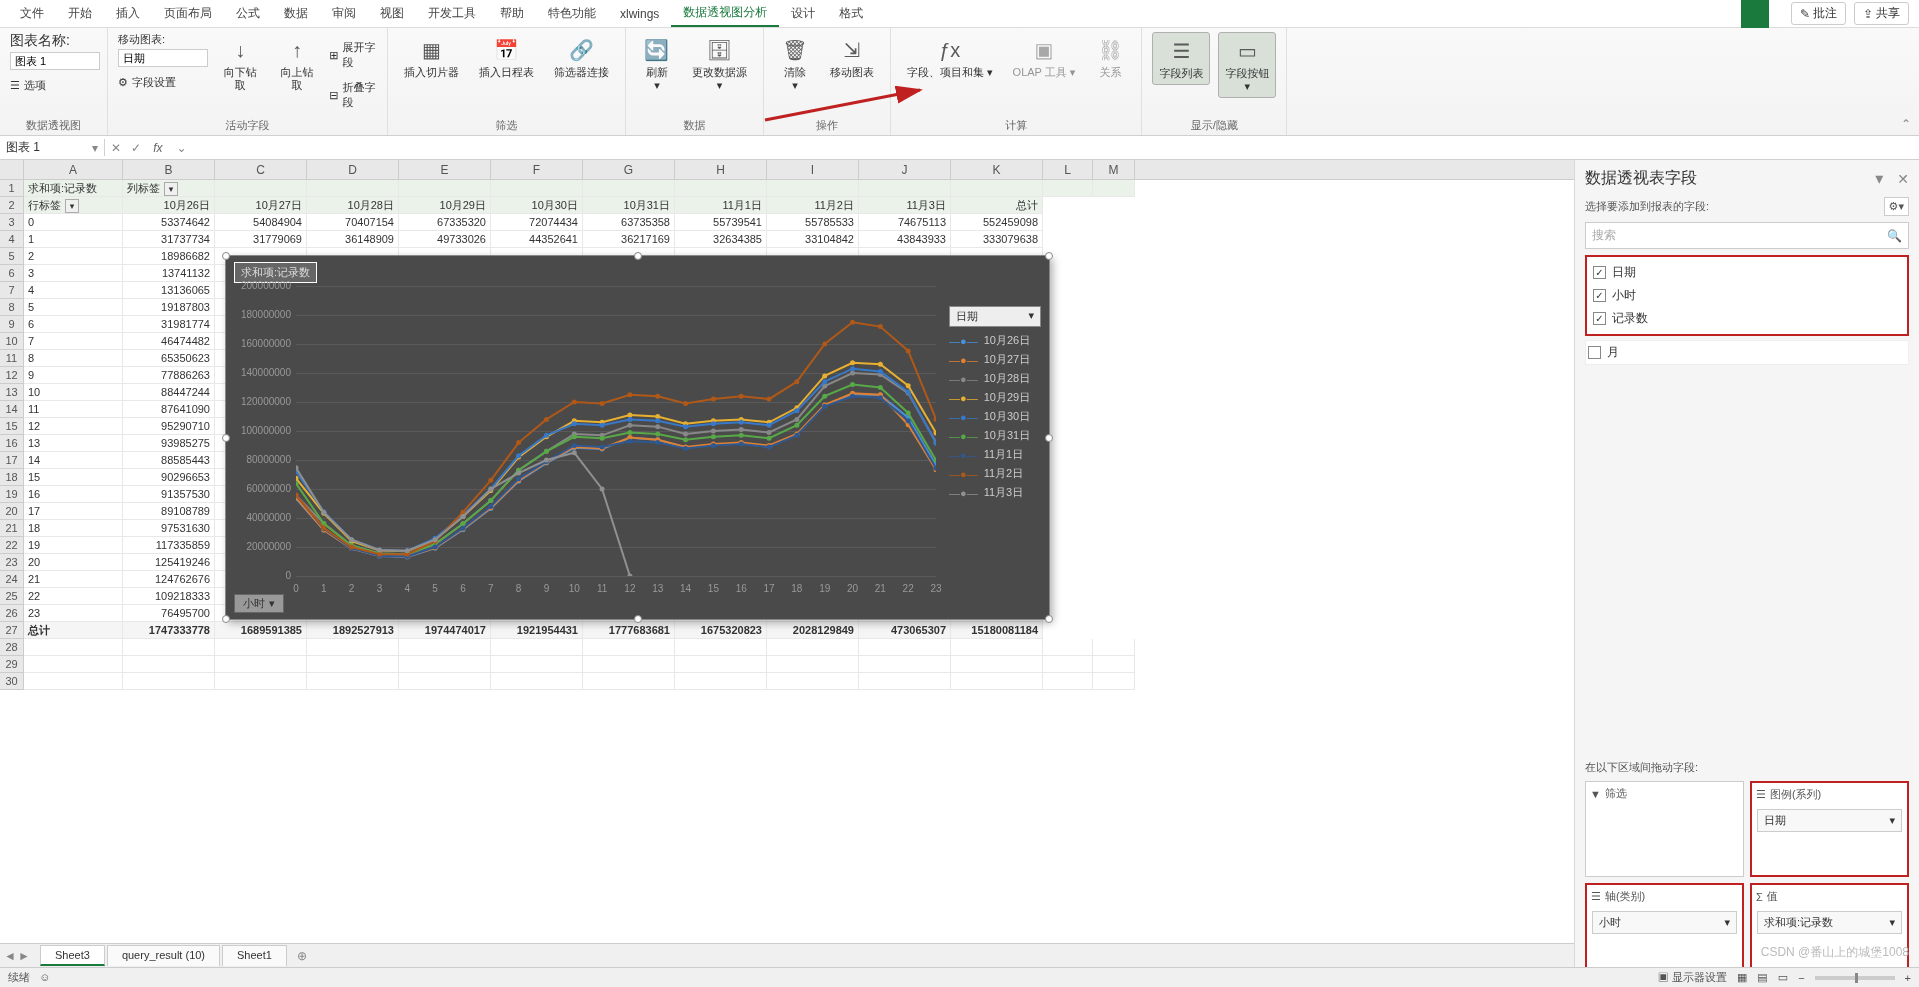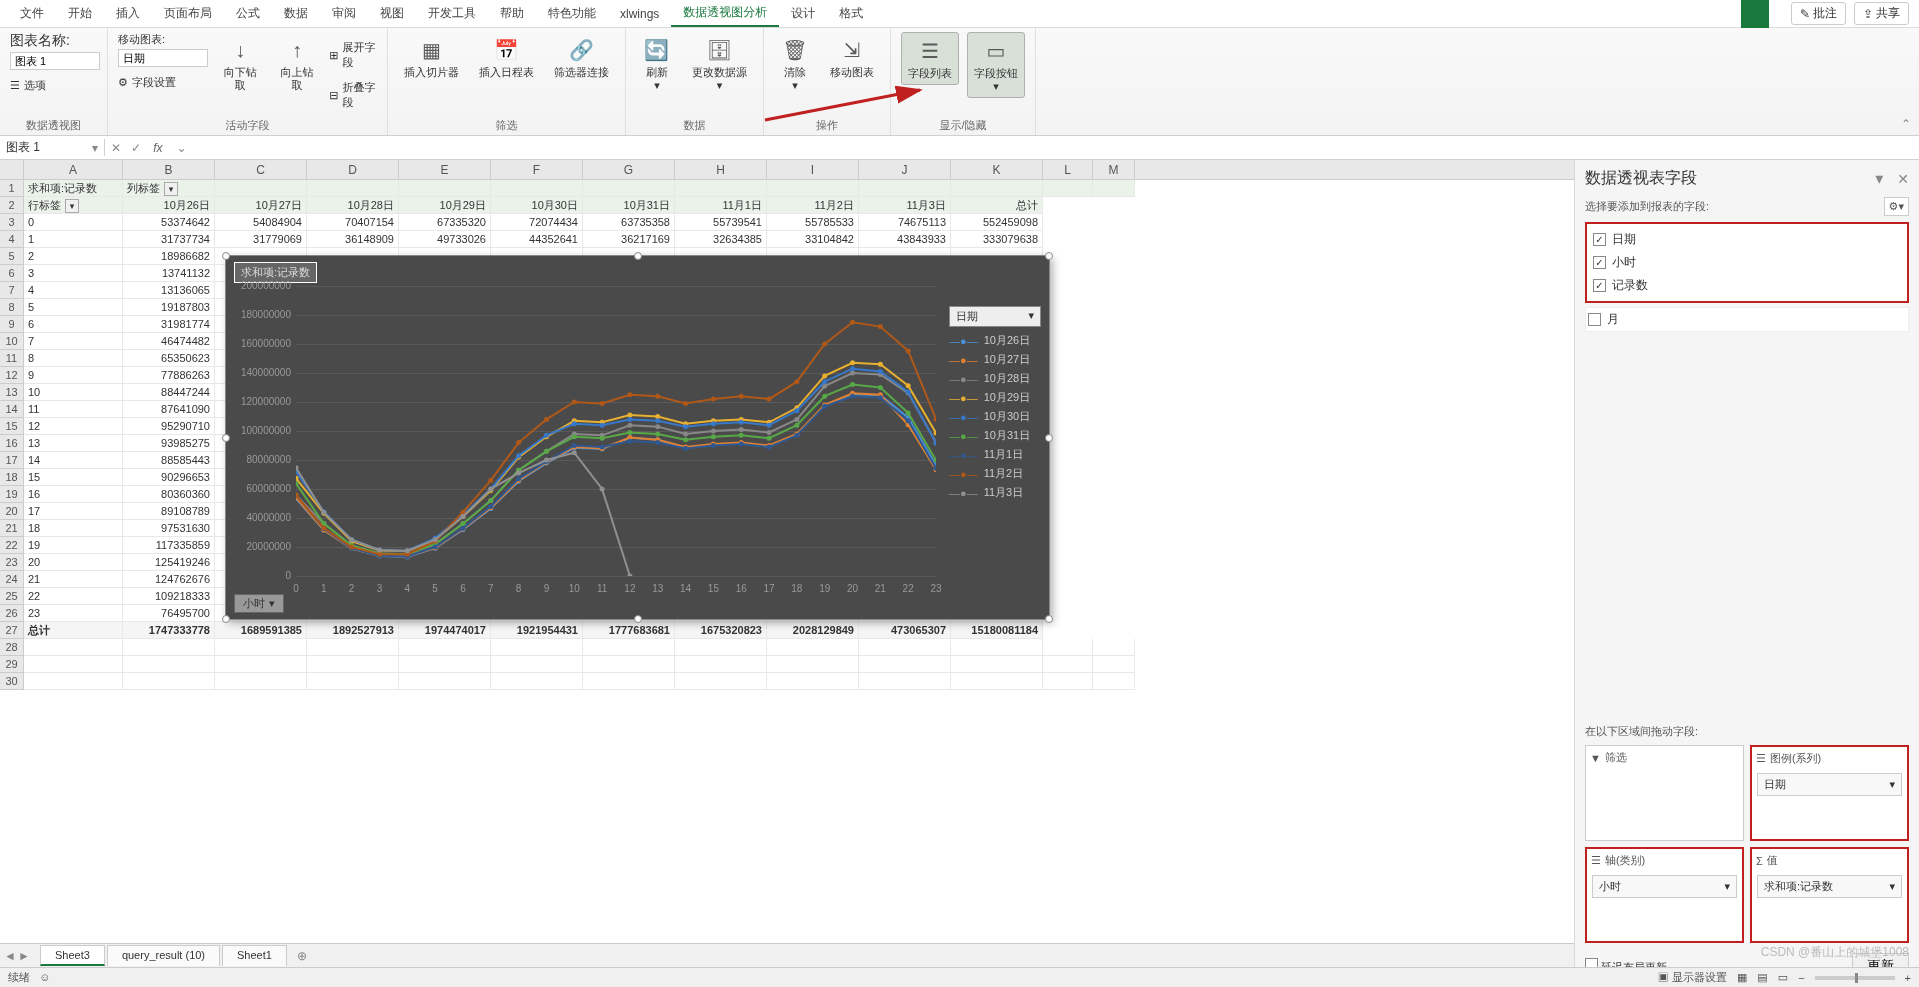--- a/index.html
+++ b/index.html
@@ -211,20 +211,37 @@
       <div class="rb-btn">
           <div class="rb-icon">🗑</div>
           <div class="rb-label"><span>清除</span><br>▾</div>
         </div>
       <div class="rb-btn">
           <div class="rb-icon">⇲</div>
           <div class="rb-label">移动图表</div>
         </div>
     </div>
     <div class="rg-label">操作</div>
+  </div>
+  <div class="ribbon-group">
+    <div class="rg-content">
+      <div class="rb-btn">
+          <div class="rb-icon">ƒx</div>
+          <div class="rb-label"><span>字段、项目和集</span> ▾</div>
+        </div>
+      <div class="rb-btn" style="opacity:.5">
+          <div class="rb-icon">▣</div>
+          <div class="rb-label"><span>OLAP 工具</span> ▾</div>
+        </div>
+      <div class="rb-btn" style="opacity:.5">
+          <div class="rb-icon">⛓</div>
+          <div class="rb-label">关系</div>
+        </div>
+    </div>
+    <div class="rg-label">计算</div>
   </div>
   <div class="ribbon-group">
     <div class="rg-content">
       <div class="rb-btn active">
           <div class="rb-icon">☰</div>
           <div class="rb-label">字段列表</div>
         </div>
       <div class="rb-btn active">
           <div class="rb-icon">▭</div>
           <div class="rb-label"><span>字段按钮</span><br>▾</div>
@@ -539,21 +556,21 @@
           <div class="cell" style="width: 92px;"></div>
           <div class="cell" style="width: 92px;"></div>
           <div class="cell" style="width: 92px;"></div>
           <div class="cell" style="width: 92px;"></div>
           <div class="cell" style="width: 92px;"></div>
           <div class="cell" style="width: 92px;"></div>
           <div class="cell" style="width: 92px;"></div>
         </div>
         <div class="row">
           <div class="cell ta-l" style="width: 99px;">16</div>
-          <div class="cell" style="width: 92px;">80360360</div>
+          <div class="cell" style="width: 92px;">91357530</div>
           <div class="cell" style="width: 92px;"></div>
           <div class="cell" style="width: 92px;"></div>
           <div class="cell" style="width: 92px;"></div>
           <div class="cell" style="width: 92px;"></div>
           <div class="cell" style="width: 92px;"></div>
           <div class="cell" style="width: 92px;"></div>
           <div class="cell" style="width: 92px;"></div>
           <div class="cell" style="width: 92px;"></div>
           <div class="cell" style="width: 92px;"></div>
         </div>
@@ -1055,20 +1072,24 @@
 
 <div class="field-pane">
   <div class="fp-title">
       <span>数据透视表字段</span>
     <span><span style="margin-right:14px;color:#888">▾</span><span class="fp-close">✕</span></span>
   </div>
   <div class="fp-sub">
       <span>选择要添加到报表的字段:</span>
       <span class="fp-gear">⚙▾</span>
     </div>
+  <div class="fp-search">
+      <span>搜索</span>
+      <span>🔍</span>
+    </div>
   <div class="fields-box" id="fields-box">
       <div class="field-row">
         <span class="chk">✓</span>
         <span>日期</span>
       </div>
       <div class="field-row">
         <span class="chk">✓</span>
         <span>小时</span>
       </div>
       <div class="field-row">
@@ -1112,24 +1133,20 @@
     <div class="drag-box hl">
         <div class="db-hdr">
           <span>Σ</span>
           <span>值</span>
         </div>
         <div class="db-item">
           <span>求和项:记录数</span>
           <span>▾</span>
         </div>
       </div>
-  </div>
-  <div class="fp-footer">
-    <label><span class="chk"></span> <span>延迟布局更新</span></label>
-    <button class="upd-btn">更新</button>
   </div>
 </div>
 
 <div class="sheet-tabs">
   <div class="nav-arrows">
       <span>◄</span>
       <span>►</span>
     </div>
   <div id="sheet-tabs-c" style="display: flex;">
       <div class="st active">Sheet3</div>

